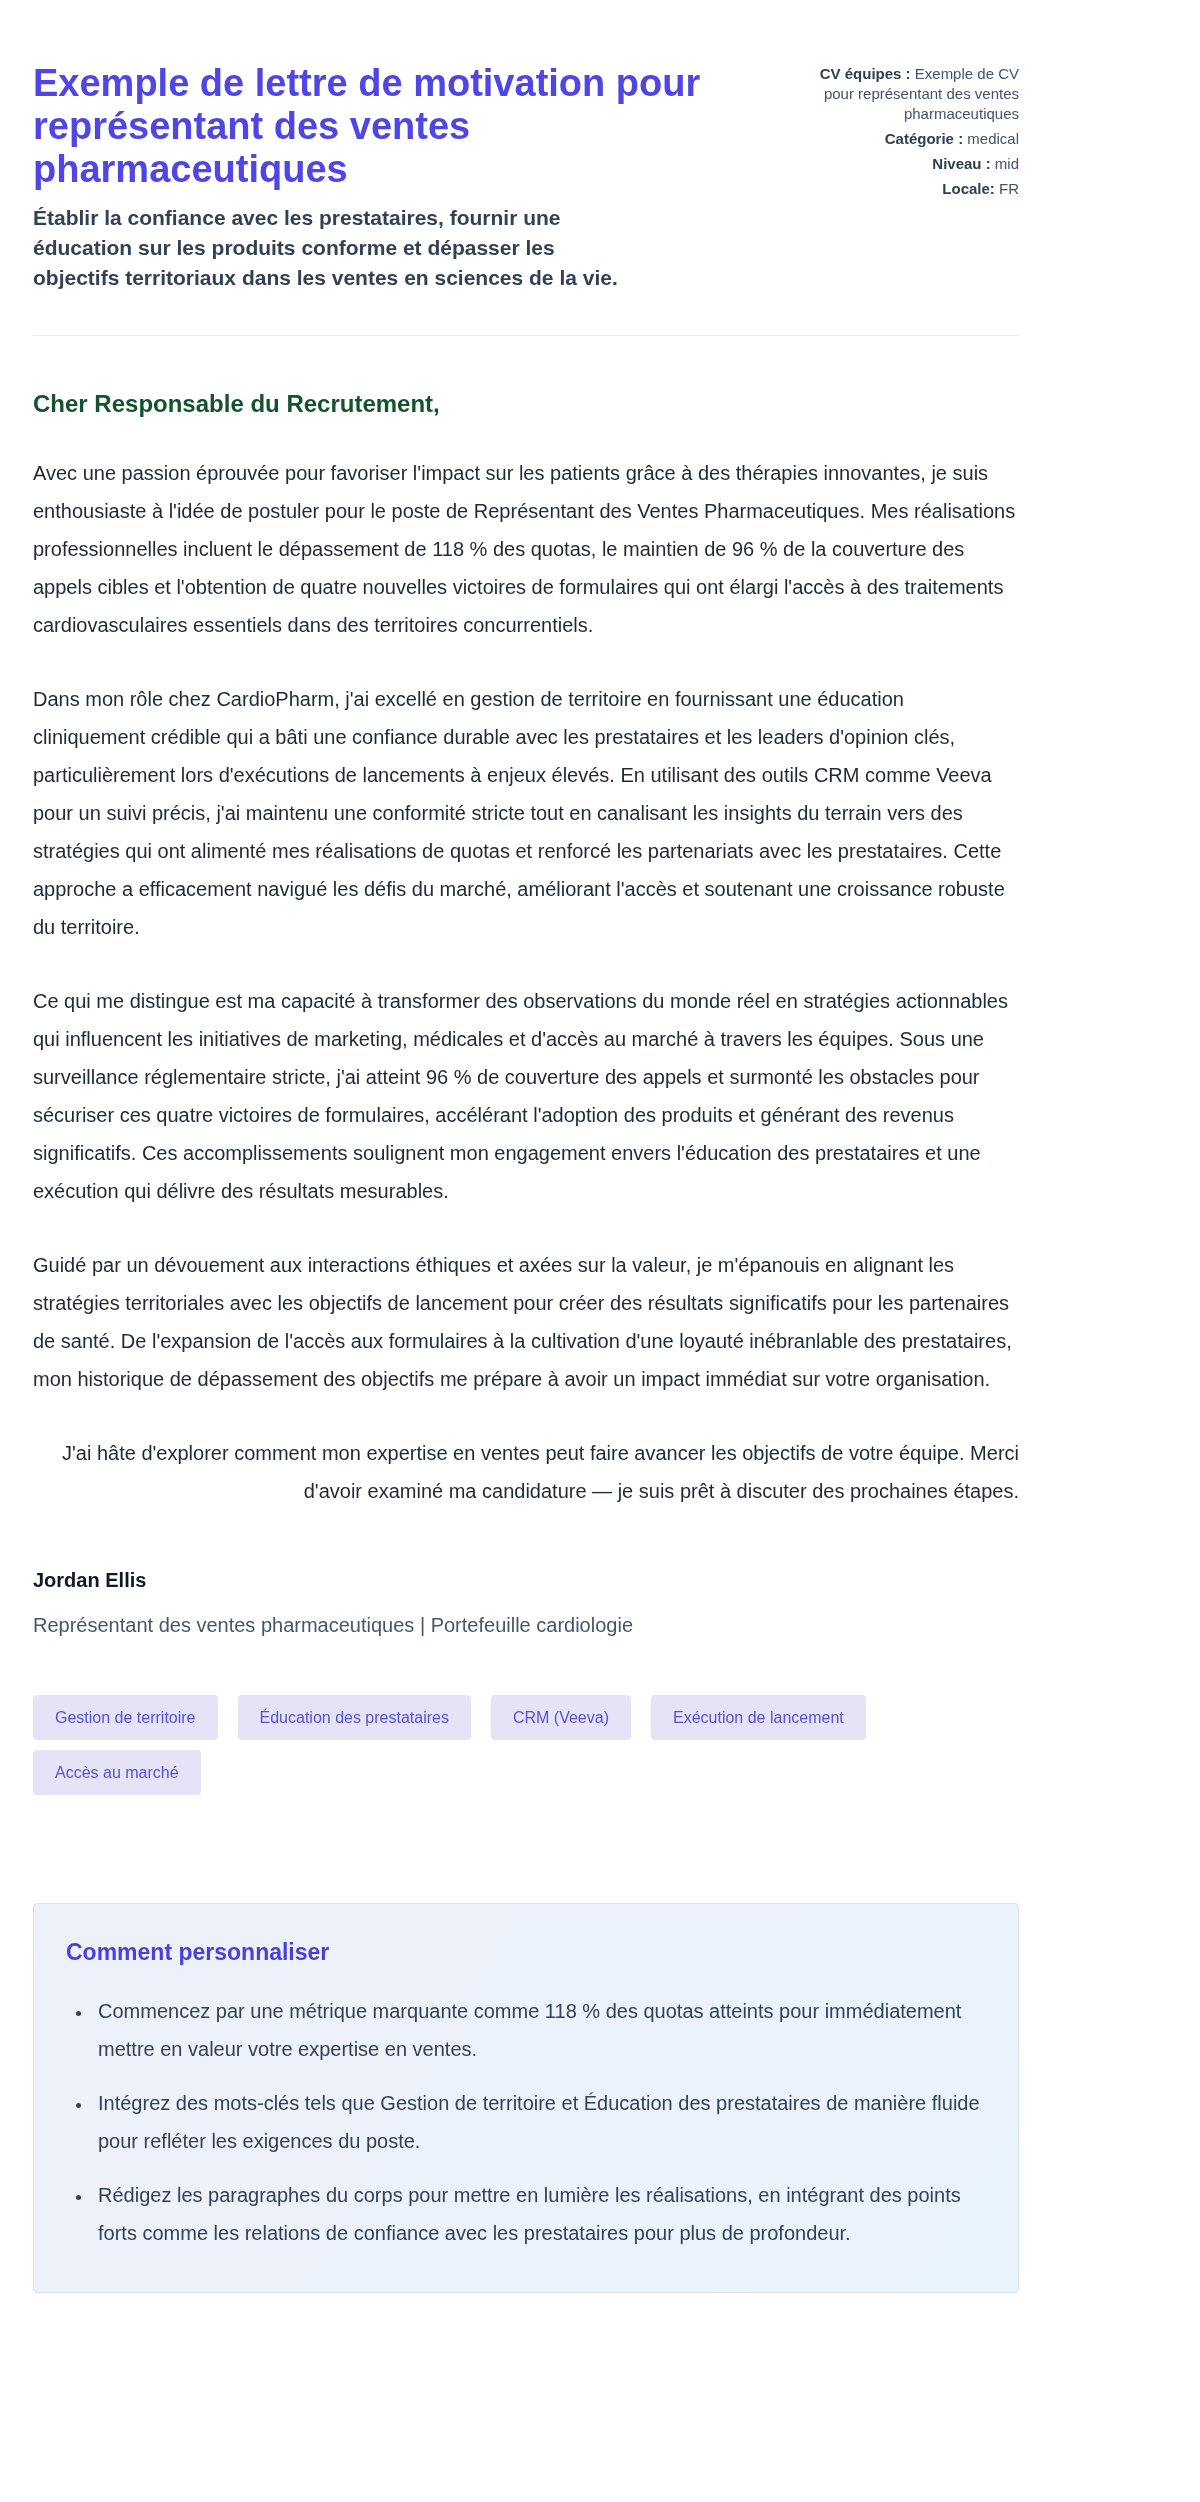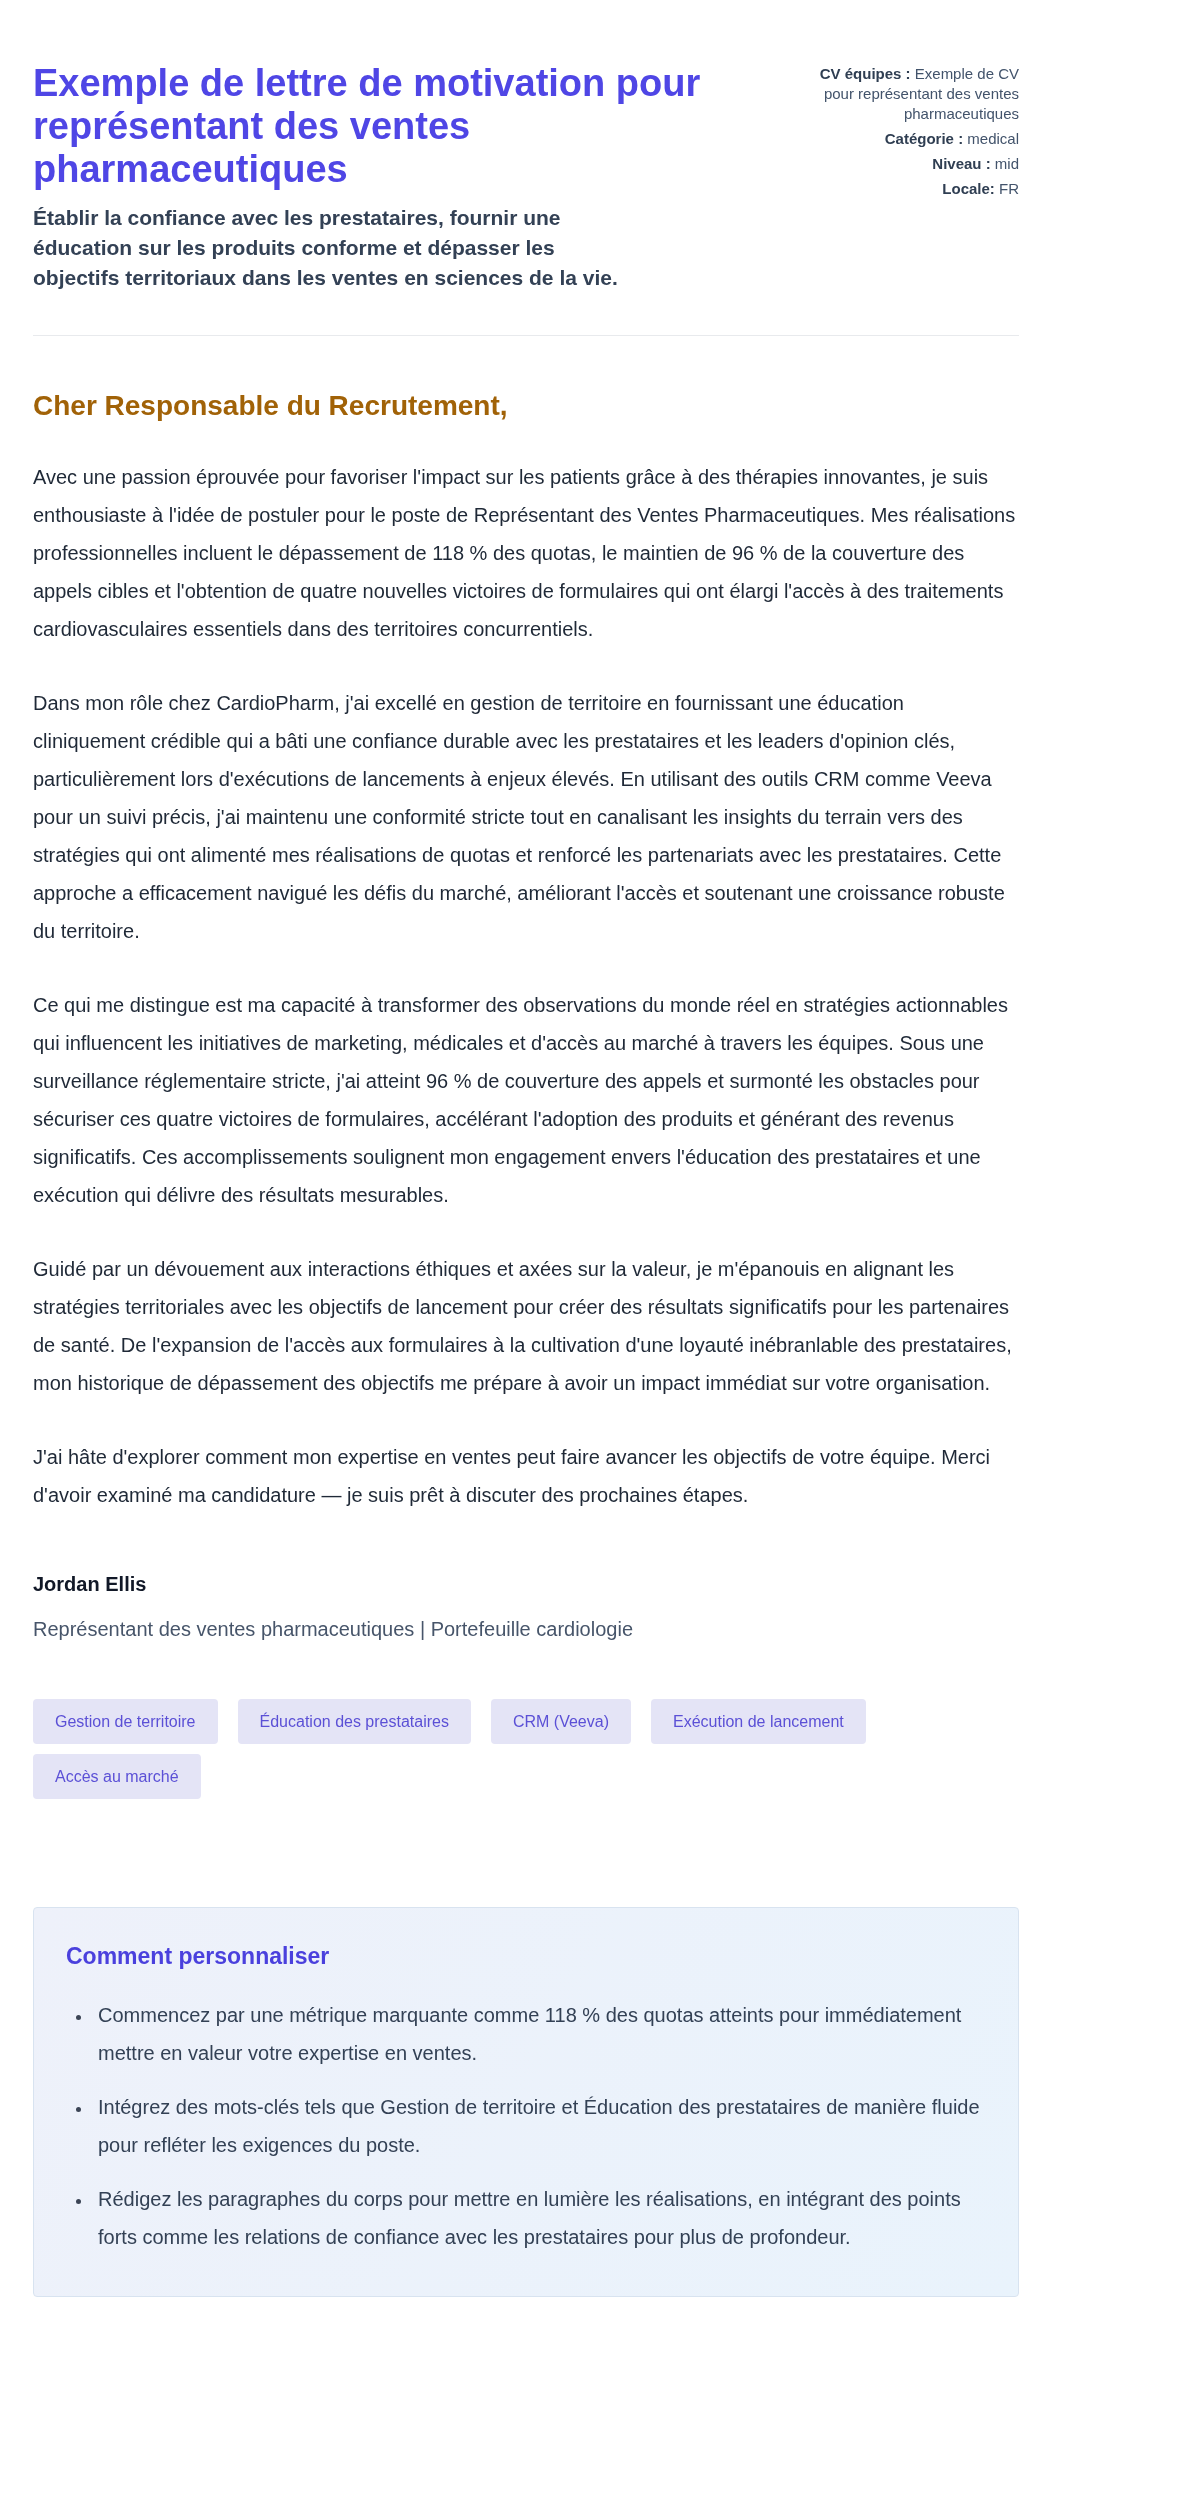--- a/index.html
+++ b/index.html
@@ -47,31 +47,31 @@
   .divider {
     border: none;
     border-top: 1px solid #e8eaed;
     margin: 42px 0 0 0;
   }
 
   
   .letter { margin-top: 54px; }
   .greeting {
     margin: 12px 0 36px 0;
-    font-size: 28px;
-    font-weight: 700;
-    color: #a16207;
+    font-size: 24px;
+    font-weight: 700;
+    color: #14532d;
   }
   .para {
     margin: 0 0 36px 0;
     font-size: 20px;
     line-height: 38px;
     color: #1f2937;
   }
-  .para:last-of-type { margin-bottom: 0; }
+  .para:last-of-type { margin-bottom: 0; text-align: right; }
 
   .sig-name {
     margin: 56px 0 0 0;
     font-size: 20px;
     line-height: 28px;
     font-weight: 700;
     color: #111827;
   }
   .sig-role {
     margin: 17px 0 0 0;

